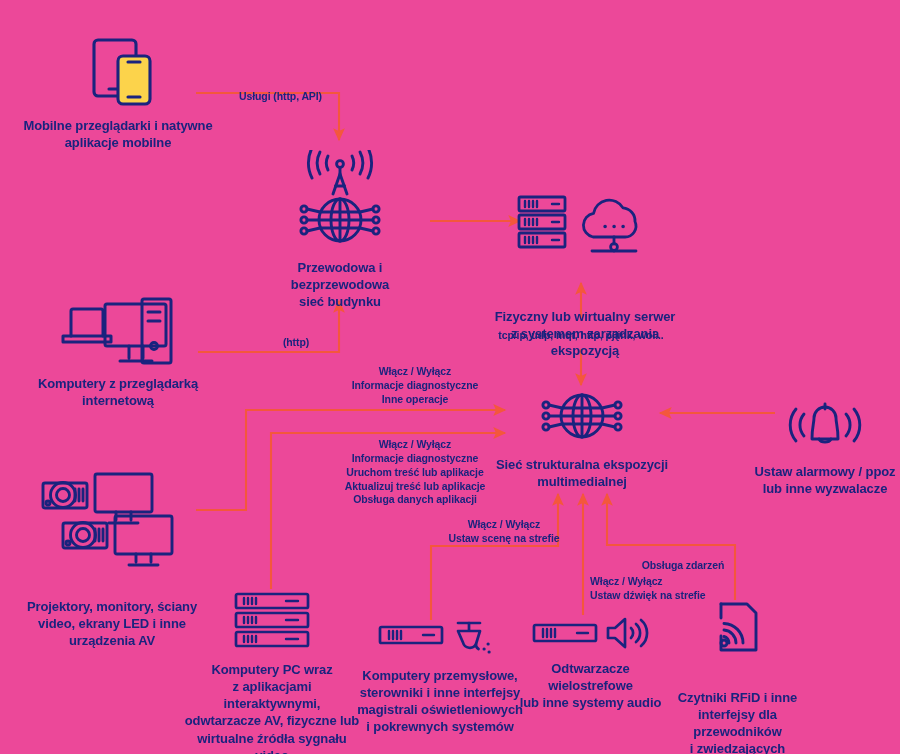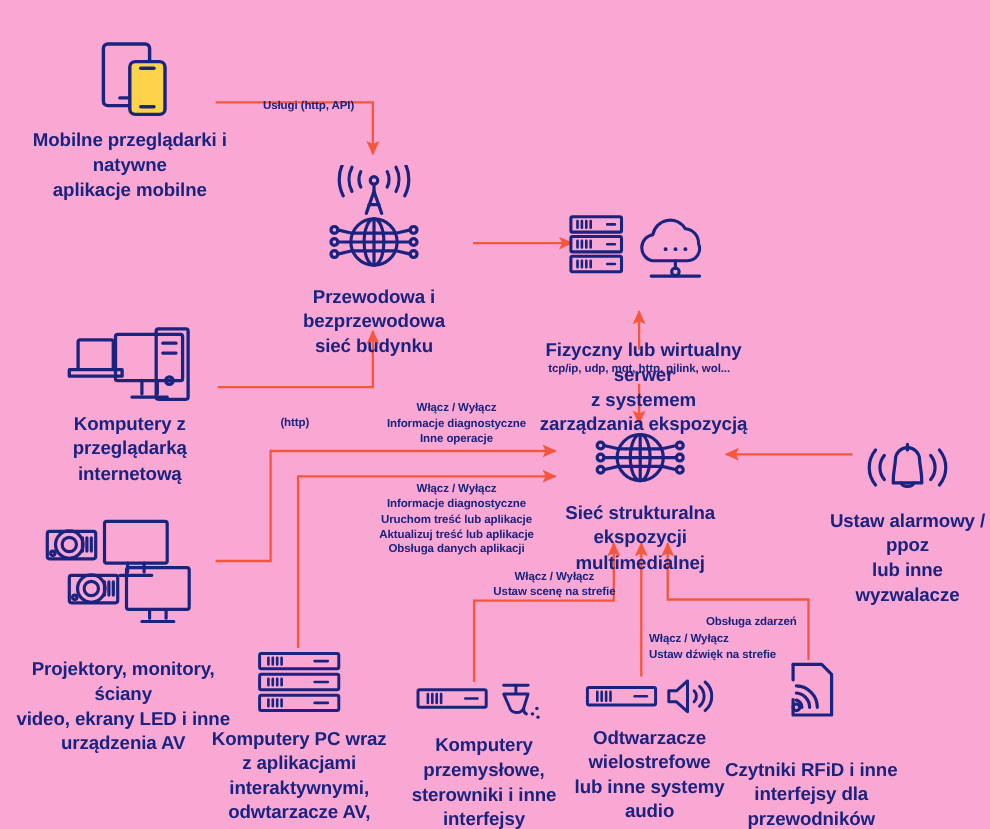--- a/index.html
+++ b/index.html
@@ -4,21 +4,21 @@
 <style>
   html, body {
     margin: 0;
     padding: 0;
     background: #fcd34b;
   }
   #stage {
     position: relative;
     width: 900px;
     height: 754px;
-    background: #f9a8d4;
+    background: #ec4899;
     overflow: hidden;
     font-family: "Liberation Sans", sans-serif;
   }
   #wires {
     position: absolute;
     left: 0; top: 0;
     width: 900px; height: 754px;
     pointer-events: none;
   }
   .node {
@@ -29,21 +29,21 @@
     text-align: center;
   }
   .node .glyph {
     display: block;
     line-height: 0;
   }
   .node .caption {
     margin-top: 9px;
     color: #1a237e;
     font-weight: bold;
-    font-size: 17px;
+    font-size: 13px;
     line-height: 1.32;
     white-space: pre-line;
     letter-spacing: -0.1px;
   }
   .edge-label {
     position: absolute;
     color: #1a237e;
     font-weight: bold;
     font-size: 10.5px;
     line-height: 1.32;
@@ -85,21 +85,21 @@
       <path d="M431,620 L431,546 L558,546 L558,494" marker-end="url(#ah)"></path>
 
       <path d="M583,615 L583,494" marker-end="url(#ah)"></path>
 
       <path d="M735,600 L735,545 L607,545 L607,494" marker-end="url(#ah)"></path>
     </g>
   </svg>
 
   <div class="edge-label center" style="left:213px; top:90px; width:135px;">Usługi (http, API)</div>
 
-  <div class="edge-label center" style="left:228px; top:336px; width:80px;margin-top:42px;">(http)</div>
+  <div class="edge-label center" style="left:256px; top:336px; width:80px;">(http)</div>
 
   <div class="edge-label center" style="left:471px; top:329px; width:220px;">tcp/ip, udp, mqt, http, pjlink, wol...</div>
 
   <div class="edge-label center" style="left:320px; top:365px; width:190px;">Włącz / Wyłącz
 Informacje diagnostyczne
 Inne operacje</div>
 
   <div class="edge-label center" style="left:320px; top:438px; width:190px;">Włącz / Wyłącz
 Informacje diagnostyczne
 Uruchom treść lub aplikacje

